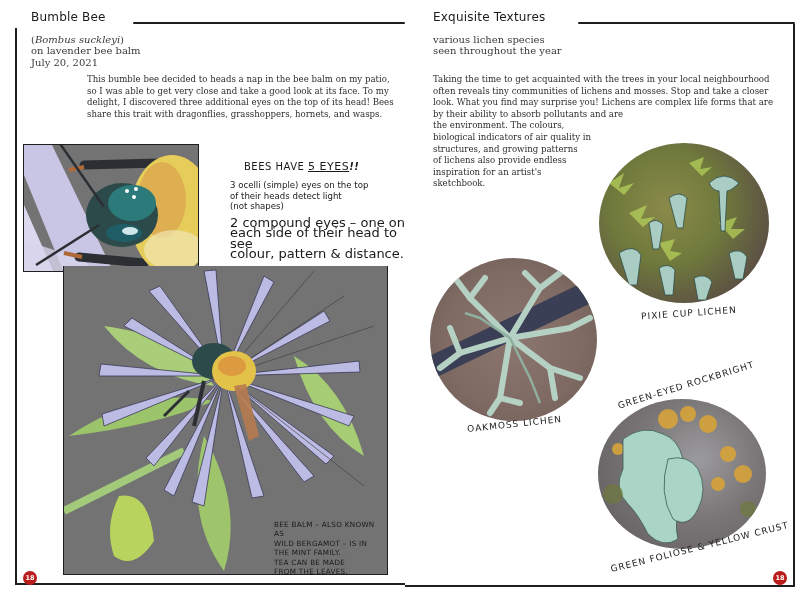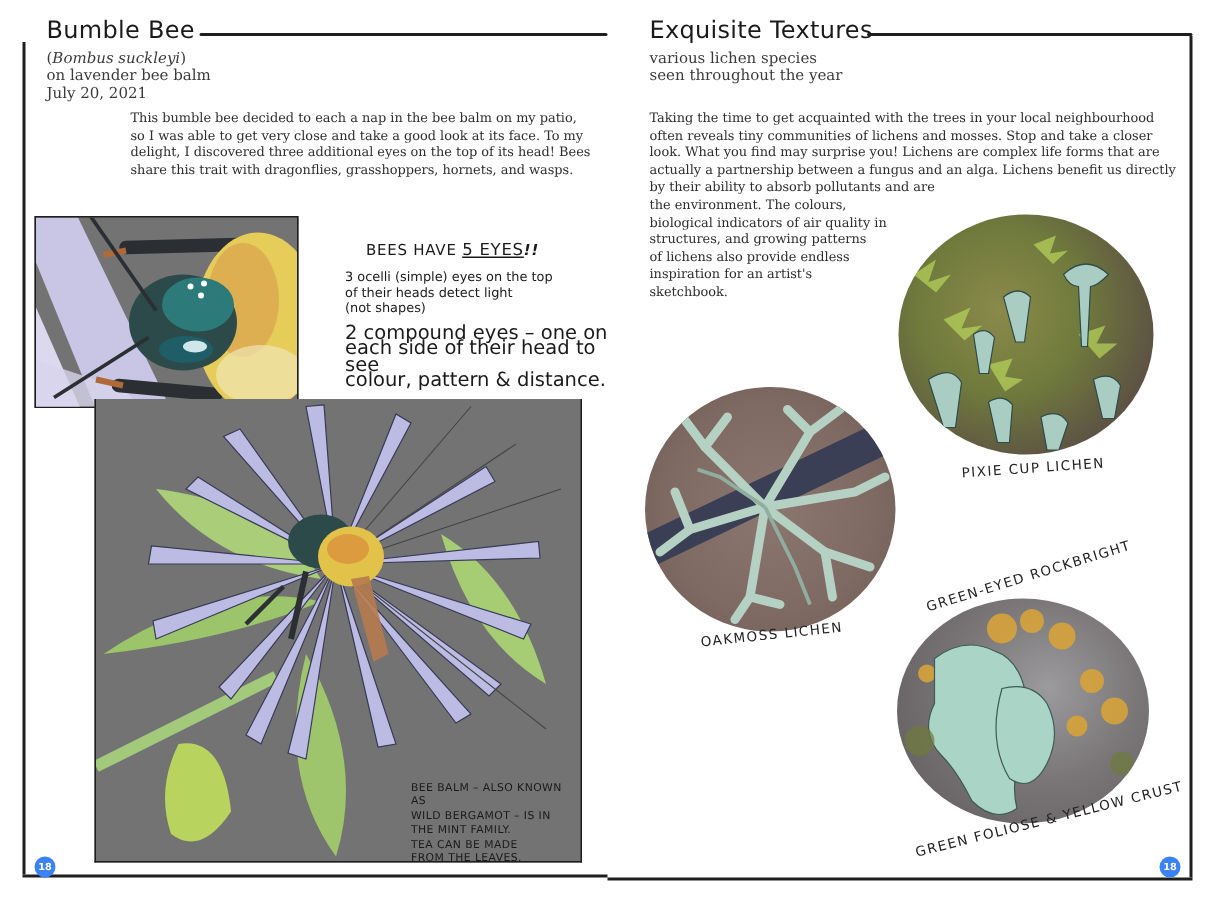--- a/index.html
+++ b/index.html
@@ -8,21 +8,21 @@
 
   .spread { position: absolute; left: 0; top: 0; width: 810px; height: 608px; }
 
   
   .border-line { position: absolute; background: #1e1e1e; }
 
   
   .title {
     position: absolute;
     font-family: "DejaVu Sans", sans-serif;
-    font-size: 16px;
+    font-size: 12px;
     color: #1a1a1a;
     letter-spacing: 0.2px;
   }
   .title-rule { position: absolute; height: 1.5px; background: #1e1e1e; border-radius: 1px; }
 
   .meta {
     position: absolute;
     font-family: "DejaVu Serif", serif;
     font-size: 10px;
     line-height: 11.4px;
@@ -42,21 +42,21 @@
     position: absolute;
     font-family: "DejaVu Sans", sans-serif;
     color: #1a1a1a;
   }
 
   
   .frame { position: absolute; border: 1.5px solid #1e1e1e; background: #737373; overflow: hidden; }
 
   .page-num {
     position: absolute; width: 14px; height: 14px; border-radius: 50%;
-    background: #3b82f6; color: #fff;
+    background: #b91c1c; color: #fff;
     font-family: "DejaVu Sans", sans-serif; font-size: 6.5px; font-weight: bold;
     display: flex; align-items: center; justify-content: center;
   }
 
   .lichen {
     position: absolute; border-radius: 50%; overflow: hidden;
   }
   .lichen-label {
     position: absolute;
     font-family: "DejaVu Sans", sans-serif;
@@ -79,21 +79,21 @@
     <div class="title" style="left:31px; top:10px;">Bumble Bee</div>
     <div class="title-rule" style="left:133px; top:22px; width:272px;"></div>
 
     <div class="meta" style="left:31px; top:34px;">
       <div>(<span class="sci">Bombus suckleyi</span>)</div>
       <div>on lavender bee balm</div>
       <div>July 20, 2021</div>
     </div>
 
     <div class="body-text" style="left:87px; top:74px;">
-      <div>This bumble bee decided to each a nap in the bee balm on my patio,</div>
+      <div>This bumble bee decided to heads a nap in the bee balm on my patio,</div>
       <div>so I was able to get very close and take a good look at its face. To my</div>
       <div>delight, I discovered three additional eyes on the top of its head! Bees</div>
       <div>share this trait with dragonflies, grasshoppers, hornets, and wasps.</div>
     </div>
 
     <div class="frame" style="left:23px; top:144px; width:176px; height:128px;">
       <svg width="176" height="128" viewBox="0 0 176 128">
         <polygon points="0,0 28,0 90,128 40,128 0,30" fill="#c9c5e4"></polygon>
         <polygon points="0,60 30,128 0,128" fill="#dcd9ee"></polygon>
         <polygon points="0,95 60,115 70,128 0,128" fill="#d7d3ec" opacity="0.8"></polygon>
@@ -199,21 +199,20 @@
 
     <div class="meta" style="left:433px; top:34px;">
       <div>various lichen species</div>
       <div>seen throughout the year</div>
     </div>
 
     <div class="body-text" style="left:433px; top:74px;">
       <div>Taking the time to get acquainted with the trees in your local neighbourhood</div>
       <div>often reveals tiny communities of lichens and mosses. Stop and take a closer</div>
       <div>look. What you find may surprise you! Lichens are complex life forms that are</div>
-      <div>actually a partnership between a fungus and an alga. Lichens benefit us directly</div>
       <div>by their ability to absorb pollutants and are</div>
       <div>the environment. The colours,</div>
       <div>biological indicators of air quality in</div>
       <div>structures, and growing patterns</div>
       <div>of lichens also provide endless</div>
       <div>inspiration for an artist's</div>
       <div>sketchbook.</div>
     </div>
 
     <div class="lichen" style="left:599px; top:143px; width:170px; height:160px; background: radial-gradient(circle at 40% 40%, #8a8a4a 0%, #6f7a3c 40%, #5d5244 75%, #4a4540 100%);">

